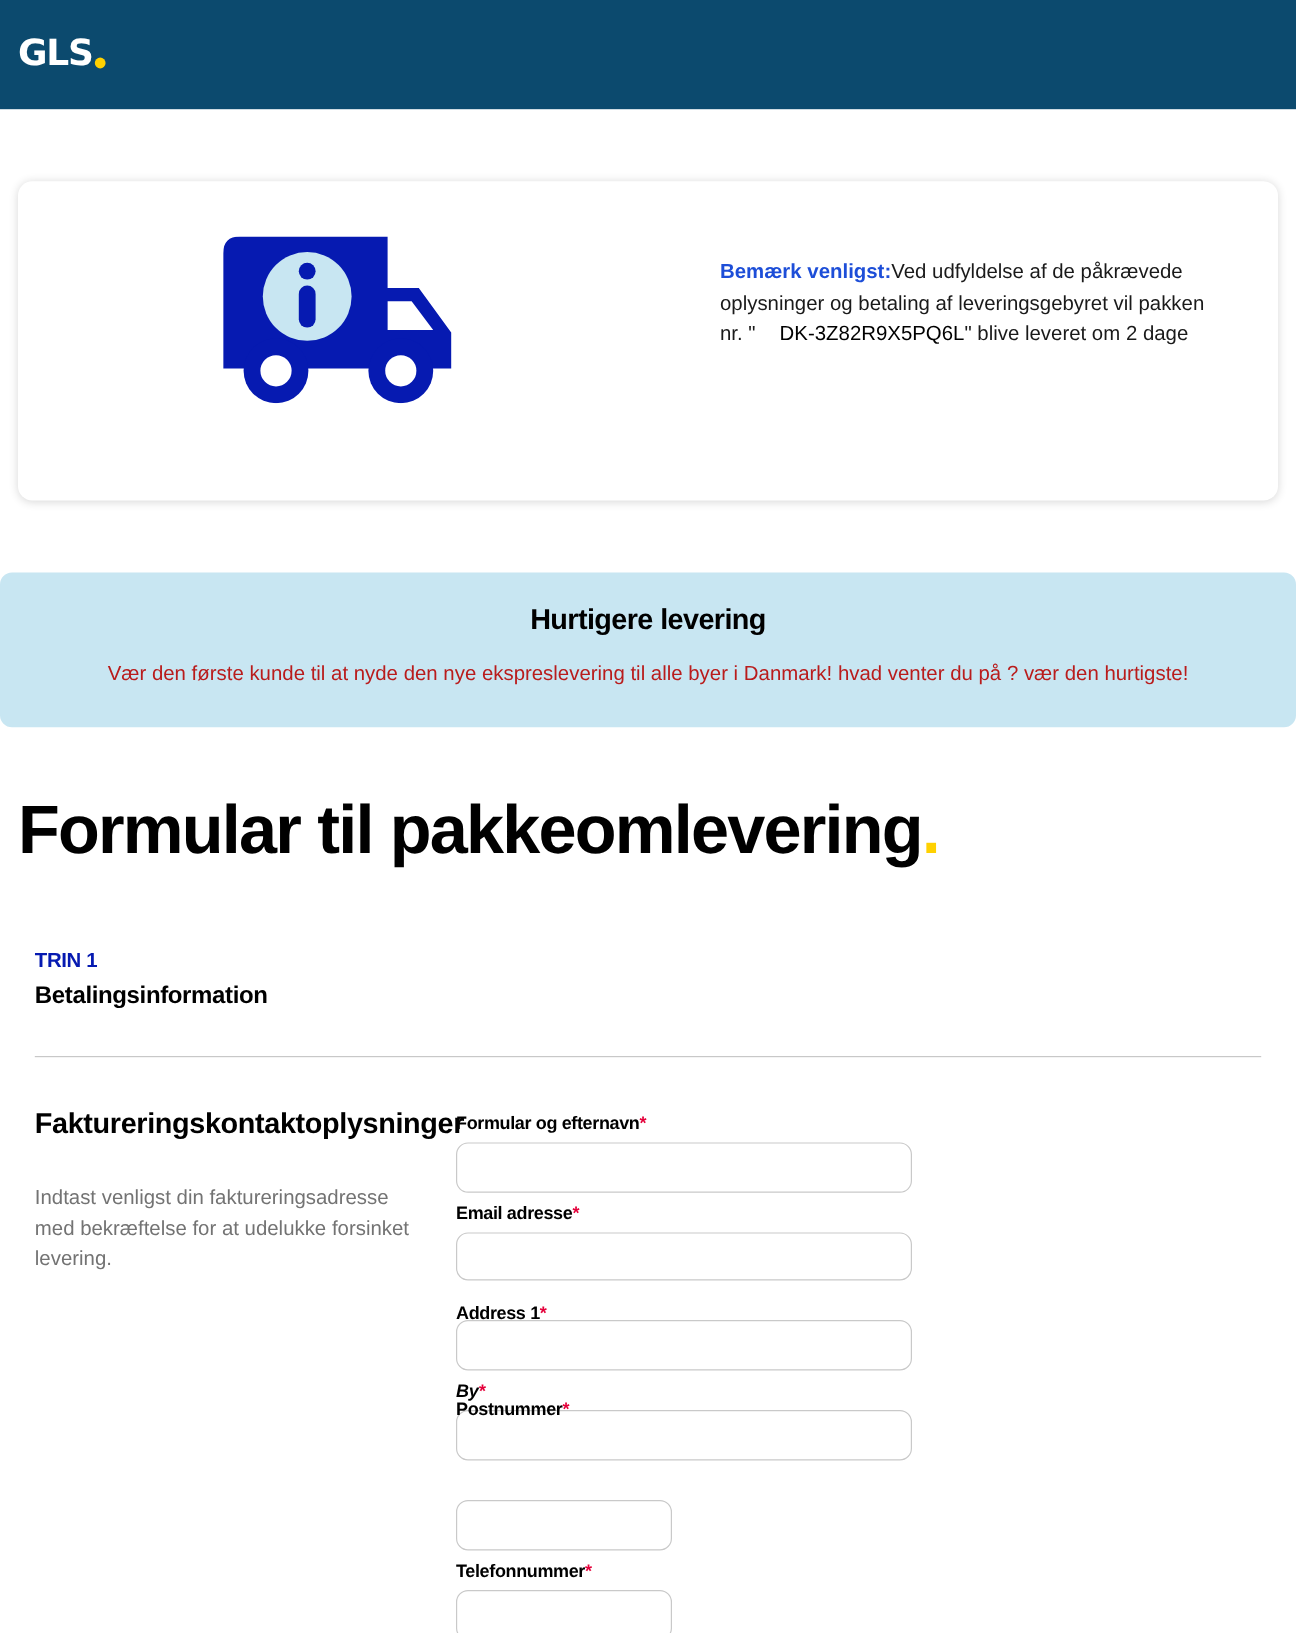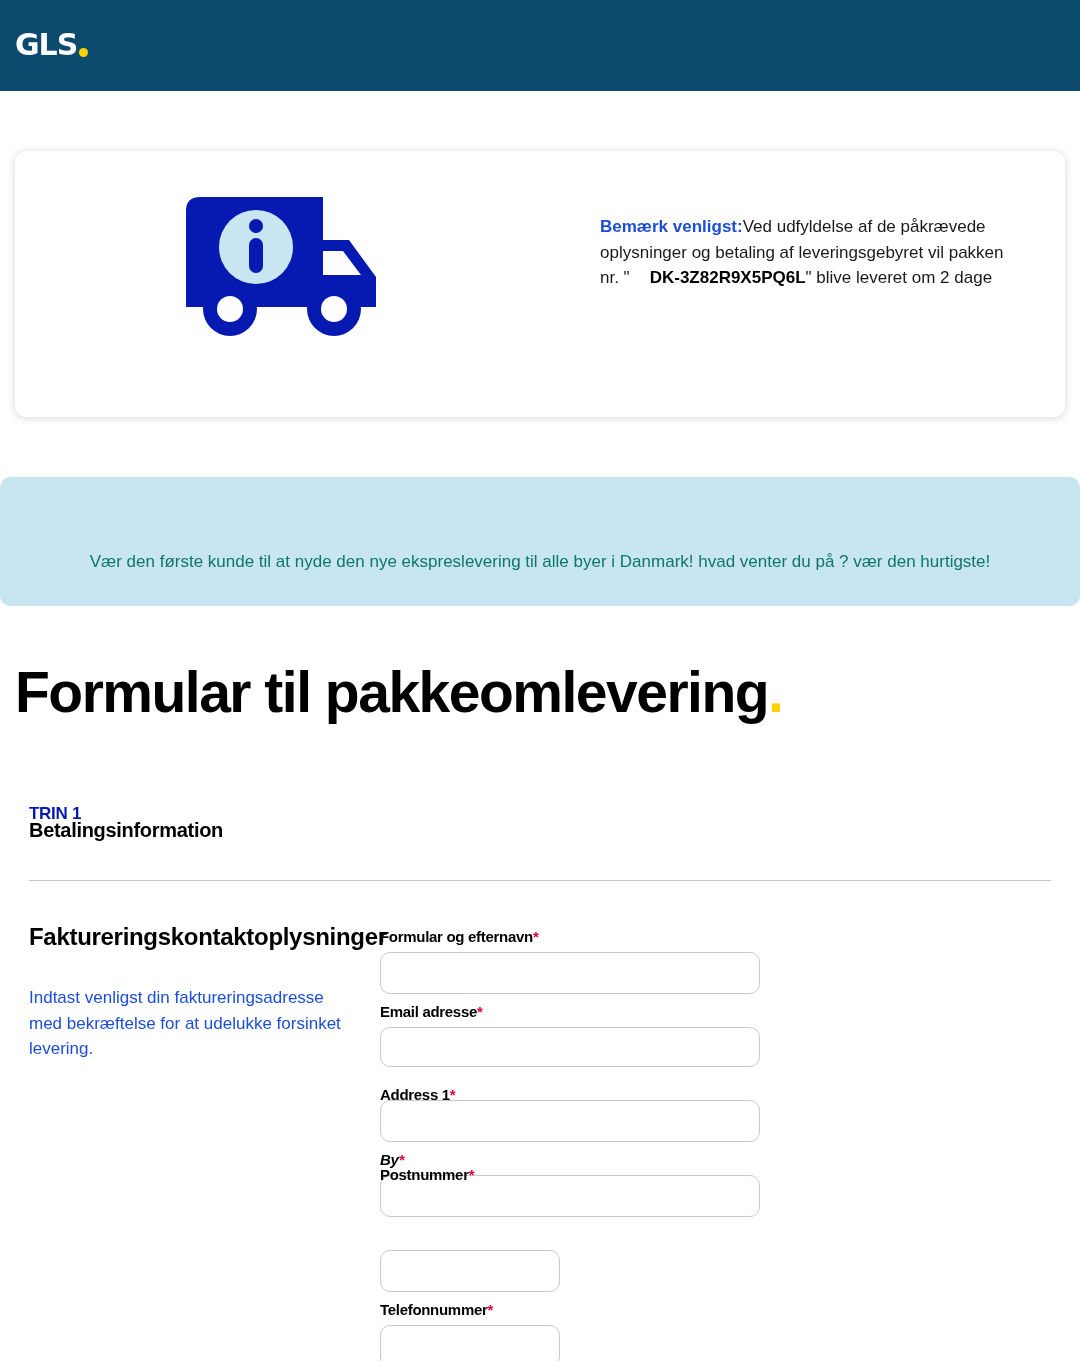--- a/index.html
+++ b/index.html
@@ -8,35 +8,35 @@
 
   .topbar { position: absolute; left: 0; top: 0; width: 1080px; height: 91px; background: #0c4a6e; }
   .logo { position: absolute; left: 15px; top: 28px; height: 34px; display: flex; align-items: flex-end; }
   .logo-text { font-family: "DejaVu Sans", sans-serif; font-weight: bold; font-size: 30px; color: #fff; letter-spacing: -1px; line-height: 34px; }
   .logo-dot { width: 9px; height: 9px; border-radius: 50%; background: #ffd100; margin-left: 2px; margin-bottom: 5px; }
 
   .info-card { position: absolute; left: 15px; top: 151px; width: 1050px; height: 266px; background: #fff; border-radius: 12px; box-shadow: 0 1px 8px rgba(0,0,0,0.16); }
   .truck { position: absolute; left: 171px; top: 46px; width: 191px; height: 139px; }
   .notice { position: absolute; left: 585px; top: 63px; width: 420px; font-size: 17px; line-height: 25.5px; color: #1a1a1a; }
   .notice .lead { color: #1d4ed8; font-weight: bold; }
-  .notice .code { font-weight: bold; color: #000; padding-left: 20px; }
+  .notice .code { font-weight: normal; color: #000; padding-left: 20px; }
 
   .promo { position: absolute; left: 0; top: 477px; width: 1080px; height: 129px; background: #c8e6f2; border-radius: 10px; text-align: center; }
   .promo-title { position: absolute; left: 0; width: 100%; top: 26px; font-size: 24px; font-weight: bold; letter-spacing: -0.5px; }
-  .promo-text { position: absolute; left: 0; width: 100%; top: 75px; font-size: 17px; color: #0f766e; }
+  .promo-text { position: absolute; left: 0; width: 100%; top: 75px; font-size: 17px; color: #b91c1c; }
 
   .page-title { position: absolute; left: 15px; top: 656px; font-size: 57px; font-weight: bold; letter-spacing: -1.5px; line-height: 72px; white-space: nowrap; }
   .page-title .dot { color: #ffd100; }
 
-  .step-label { position: absolute; left: 29px; top: 791px; font-size: 17px; font-weight: bold; color: #061ab1; letter-spacing: -0.3px; margin-top: 13px; }
+  .step-label { position: absolute; left: 29px; top: 791px; font-size: 17px; font-weight: bold; color: #061ab1; letter-spacing: -0.3px; }
   .step-title { position: absolute; left: 29px; top: 819px; font-size: 20px; font-weight: bold; letter-spacing: -0.3px; }
   .divider { position: absolute; left: 29px; top: 880px; width: 1022px; height: 1px; background: #c8c8c8; }
 
   .section-title { position: absolute; left: 29px; top: 923px; font-size: 24px; font-weight: bold; letter-spacing: -0.3px; white-space: nowrap; }
-  .section-desc { position: absolute; left: 29px; top: 985px; width: 330px; font-size: 17px; line-height: 25.5px; color: #1d4ed8; }
+  .section-desc { position: absolute; left: 29px; top: 985px; width: 330px; font-size: 17px; line-height: 25.5px; color: #737373; }
 
   .field-label { position: absolute; left: 380px; font-size: 15px; font-weight: bold; letter-spacing: -0.3px; white-space: nowrap; }
   .req { color: #e4003a; }
   .field-input { position: absolute; left: 380px; height: 42px; border: 1px solid #c9c9c9; border-radius: 10px; background: #fff; font-size: 16px; padding: 0 12px; outline: none; font-family: "Liberation Sans", sans-serif; }
   .w-full { width: 380px; }
   .w-half { width: 180px; }
 </style>
 </head>
 <body>
 
@@ -56,20 +56,21 @@
     <circle cx="44" cy="112" r="13" fill="#ffffff"></circle>
     <circle cx="148" cy="112" r="13" fill="#ffffff"></circle>
     <circle cx="70" cy="50" r="37" fill="#c8e6f2"></circle>
     <circle cx="70" cy="29" r="7" fill="#061ab1"></circle>
     <rect x="63" y="41" width="14" height="35" rx="7" fill="#061ab1"></rect>
   </svg>
   <p class="notice"><span class="lead">Bemærk venligst:</span><span>Ved udfyldelse af de påkrævede oplysninger og betaling af leveringsgebyret vil pakken nr. "</span><span class="code">DK-3Z82R9X5PQ6L</span><span>" blive leveret om 2 dage</span></p>
 </section>
 
 <section class="promo">
+  <h2 class="promo-title">Hurtigere levering</h2>
   <p class="promo-text">Vær den første kunde til at nyde den nye ekspreslevering til alle byer i Danmark! hvad venter du på ? vær den hurtigste!</p>
 </section>
 
 <h1 class="page-title"><span>Formular til pakkeomlevering</span><span class="dot">.</span></h1>
 
 <div class="step-label">TRIN 1</div>
 <h2 class="step-title">Betalingsinformation</h2>
 <div class="divider"></div>
 
 <h3 class="section-title">Faktureringskontaktoplysninger</h3>

